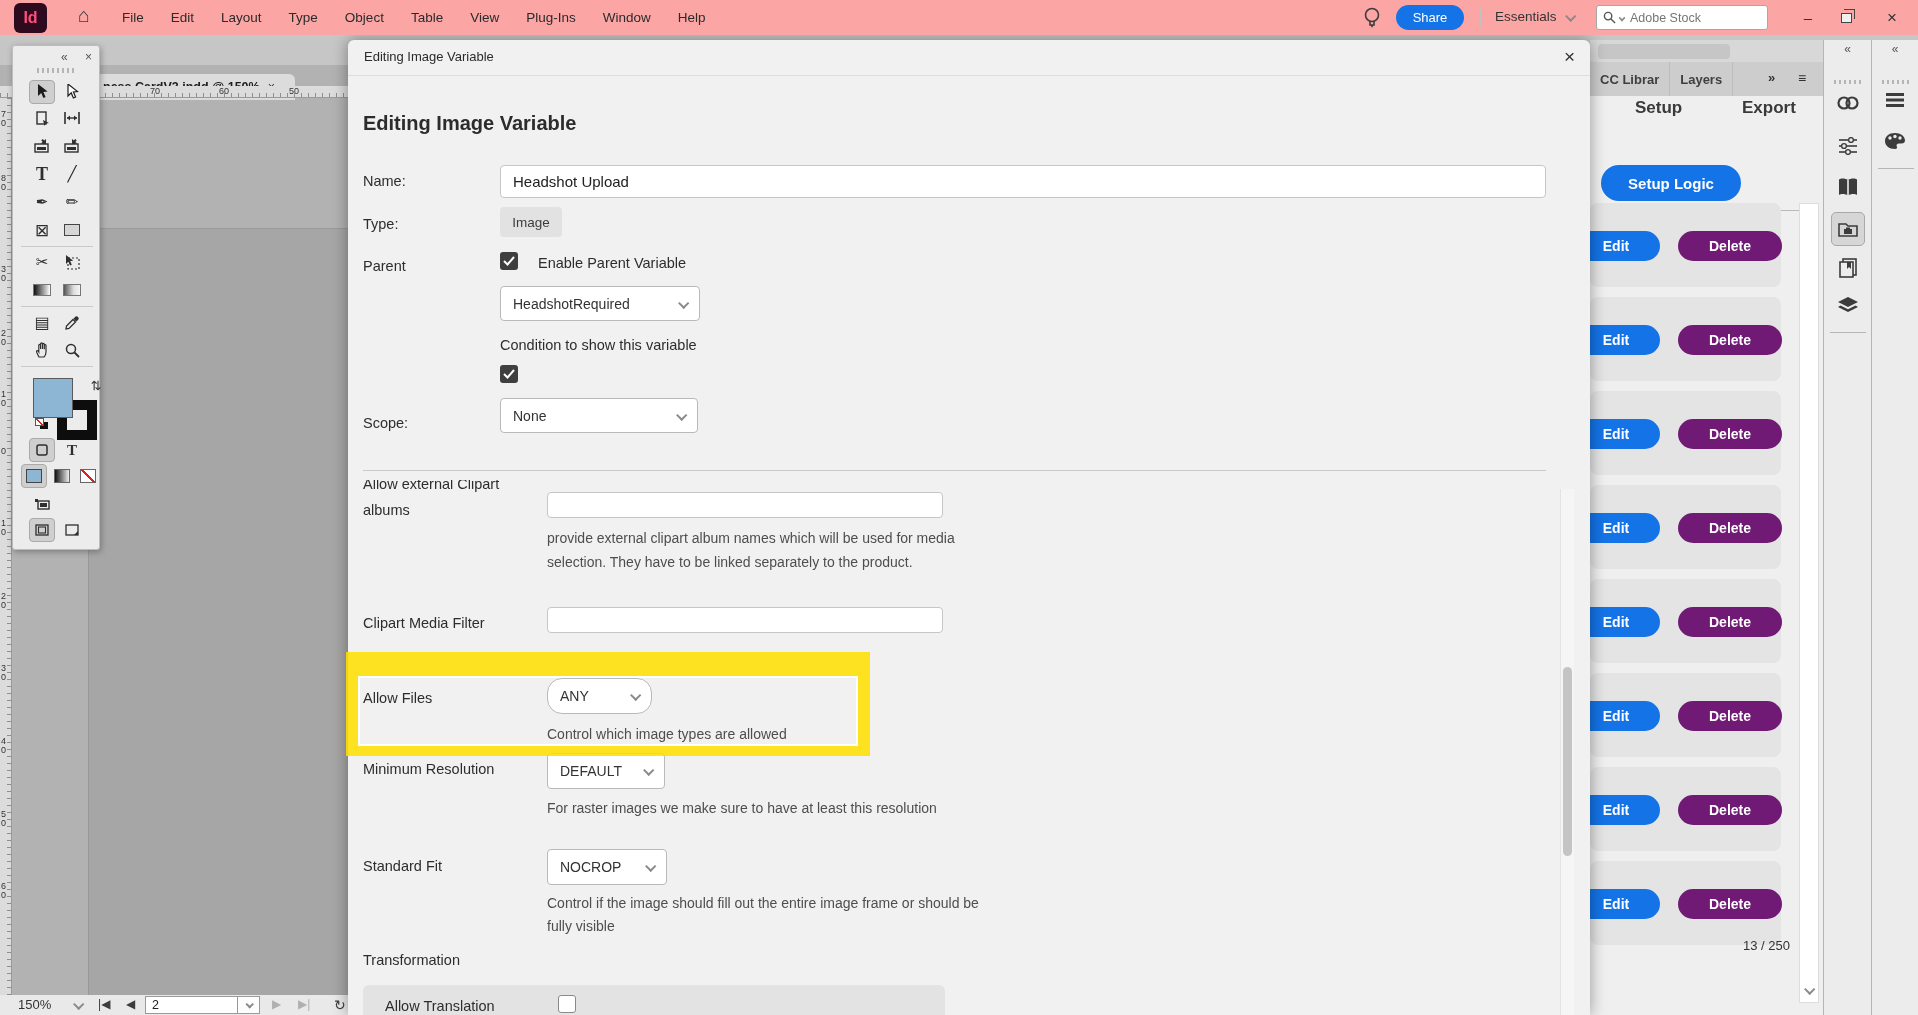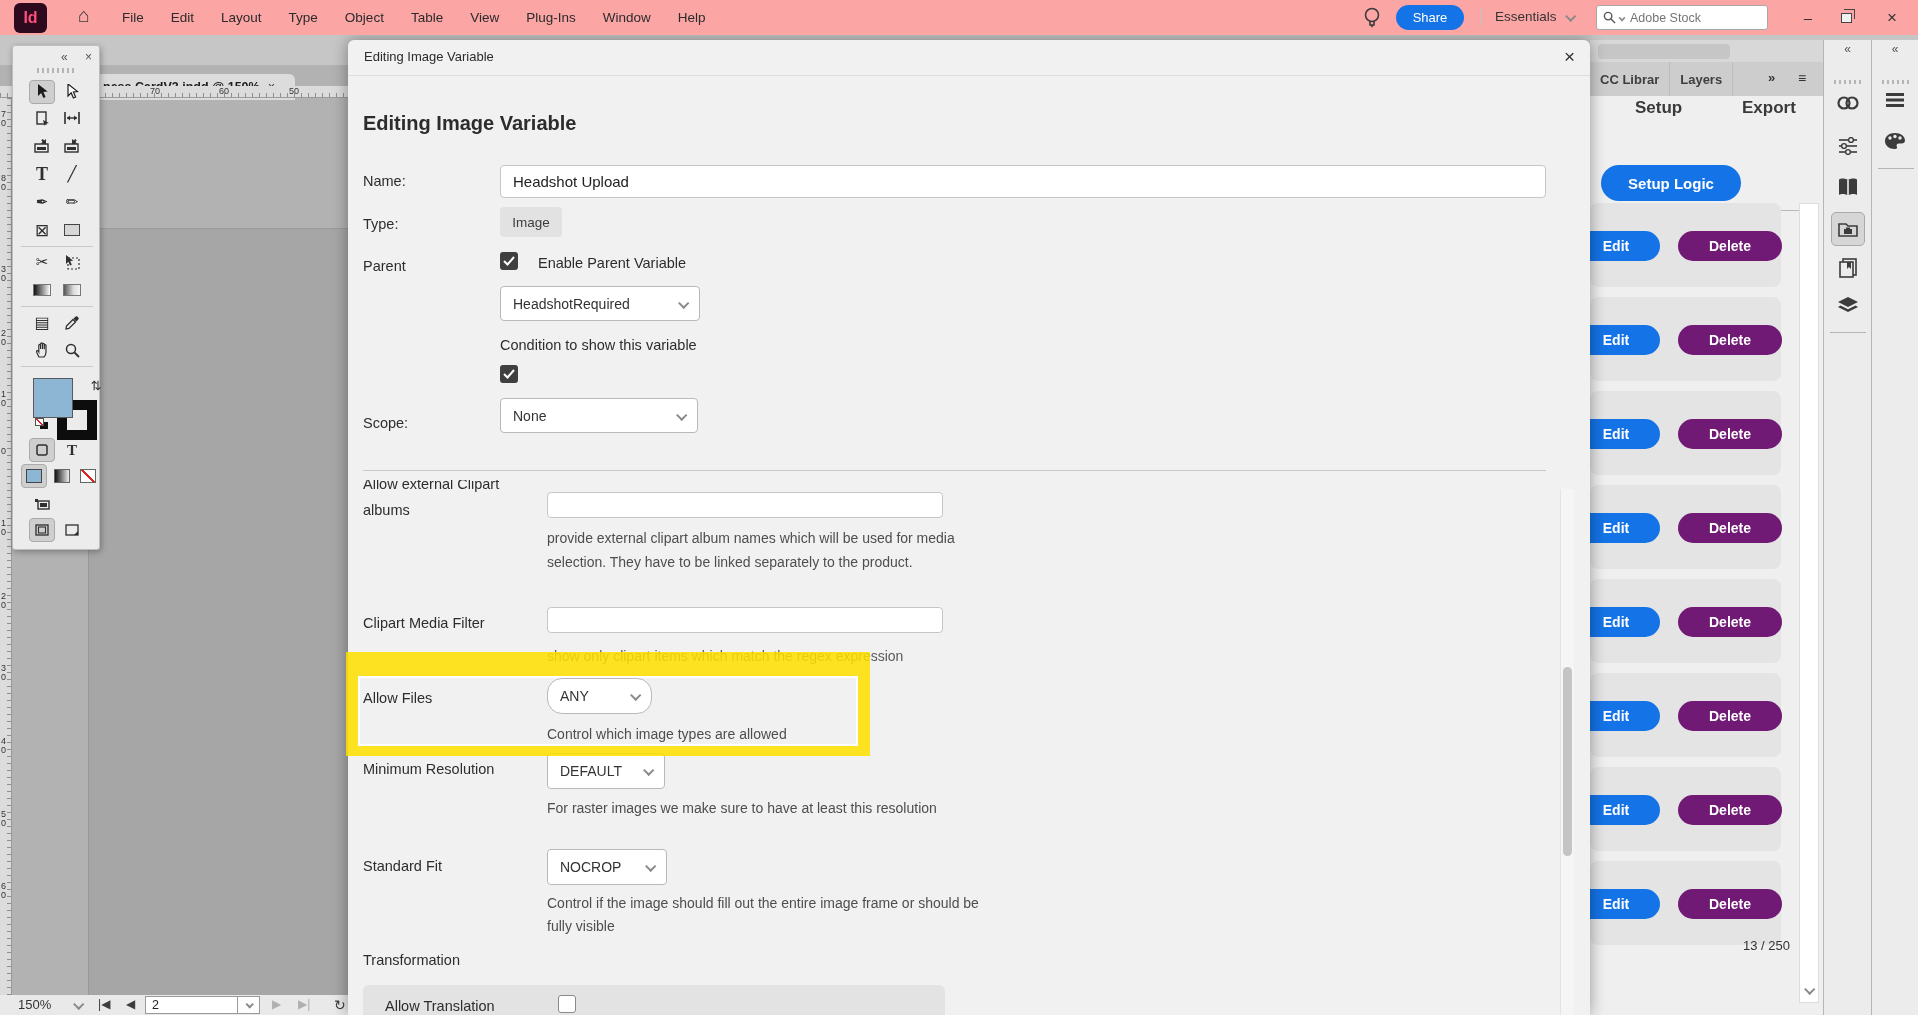--- a/index.html
+++ b/index.html
@@ -545,21 +545,20 @@
     <div class="dlg-divider"></div>
 
     <div class="cutlabel">
       <div><span>Allow external Clipart</span><br><span>albums</span></div>
     </div>
     <div class="tinput" style="left:199px; top:452px; width:396px; height:26px;"></div>
     <div class="fhelp" style="top:486px; width:440px;">provide external clipart album names which will be used for media selection. They have to be linked separately to the product.</div>
 
     <span class="flabel" style="top:575px;">Clipart Media Filter</span>
     <div class="tinput" style="left:199px; top:567px; width:396px; height:26px;"></div>
-    <div class="regex-help">show only clipart items which match the regex expression</div>
 
     <div class="hl-box">
         <div class="hl-inner"></div>
       </div>
     <span class="flabel" style="top:650px;">Allow Files</span>
     <div class="ddown" style="left:199px; top:638px; width:105px; height:36px;border-radius:15px;">
       <span>ANY</span>
         <span class="chev"></span>
     </div>
     <div class="fhelp" style="top:682px; width:400px;">Control which image types are allowed</div>

